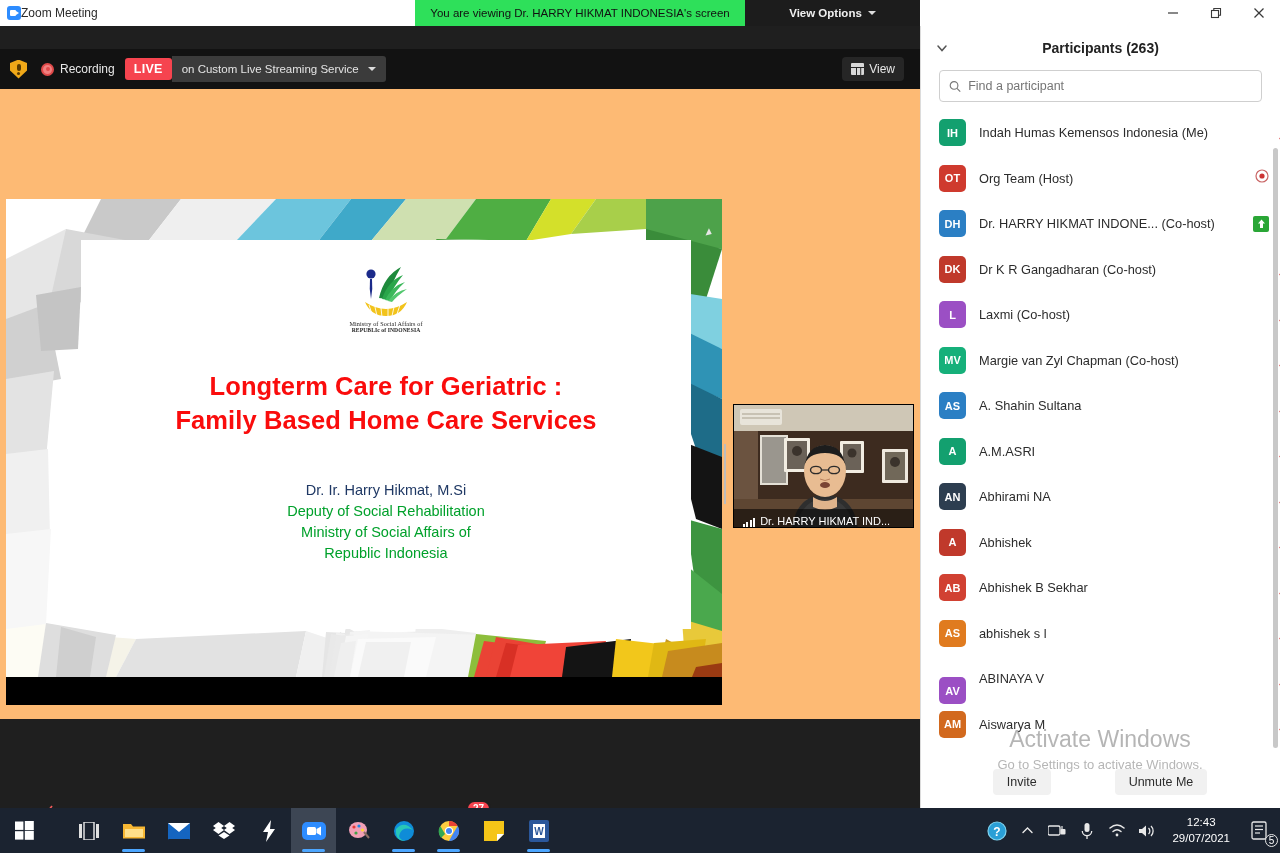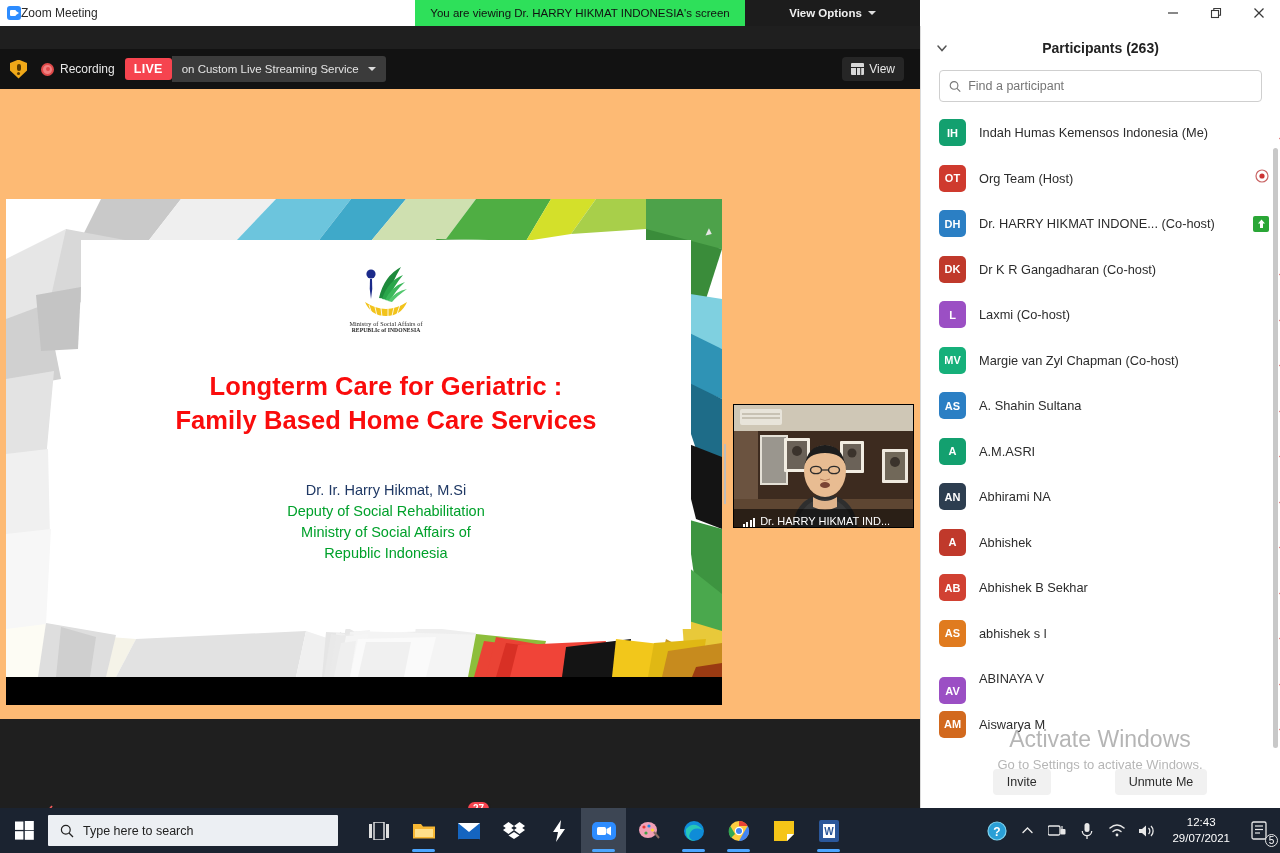--- a/index.html
+++ b/index.html
@@ -876,27 +876,20 @@
 
   <div class="taskbar">
     <div class="start-btn">
       <svg width="19" height="19" viewBox="0 0 19 19">
         <rect x="0" y="0.5" width="8.4" height="8.4" fill="#fff"></rect>
         <rect x="9.8" y="0" width="9" height="9" fill="#fff"></rect>
         <rect x="0" y="10.2" width="8.4" height="8.4" fill="#fff"></rect>
         <rect x="9.8" y="9.8" width="9" height="9" fill="#fff"></rect>
       </svg>
     </div>
-    <div class="tb-search">
-      <svg width="14" height="14" viewBox="0 0 14 14">
-        <circle cx="5.8" cy="5.8" r="4.4" fill="none" stroke="#222" stroke-width="1.2"></circle>
-        <line x1="9" y1="9" x2="13" y2="13" stroke="#222" stroke-width="1.3"></line>
-      </svg>
-      <span class="tb-search-text">Type here to search</span>
-    </div>
 
     <div class="tb-icons">
       <div class="tb-ic">
         <svg width="20" height="18" viewBox="0 0 20 18">
           <rect x="0" y="2" width="3" height="14" fill="#e0e0e0"></rect>
           <rect x="5" y="0" width="10" height="18" fill="none" stroke="#e0e0e0" stroke-width="1.5"></rect>
           <rect x="17" y="2" width="3" height="14" fill="#e0e0e0"></rect>
         </svg>
       </div>
       <div class="tb-ic">

